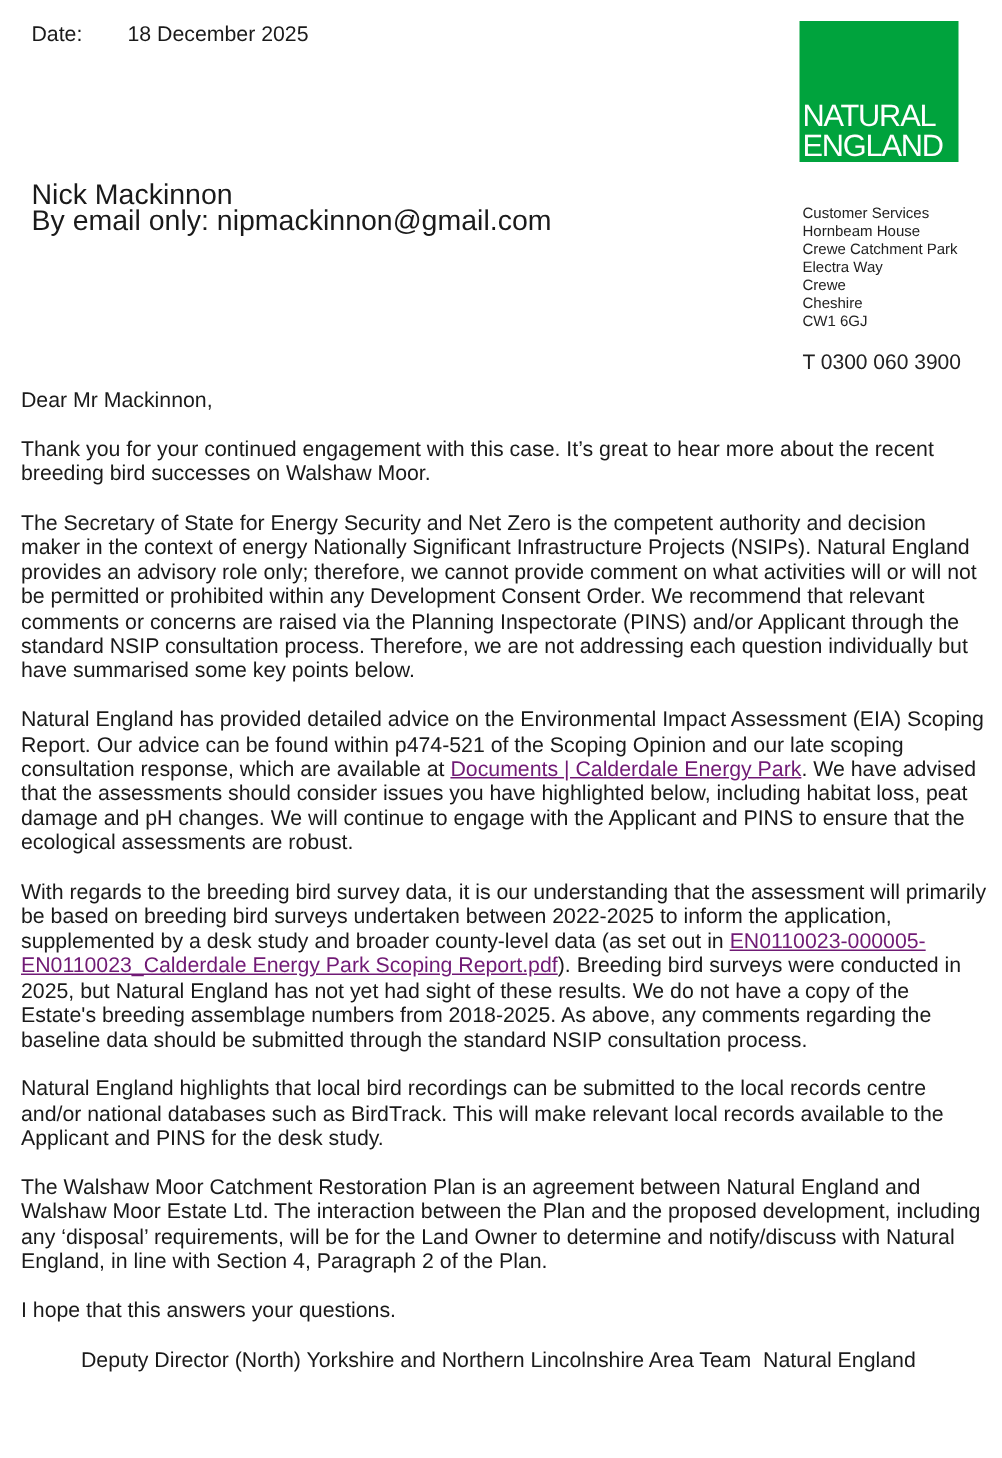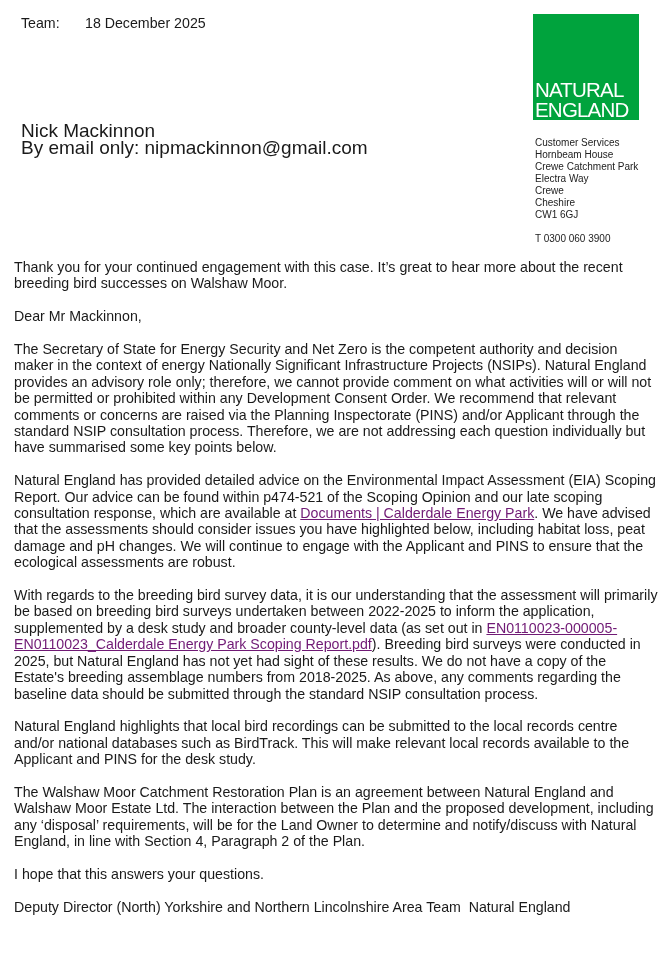--- a/index.html
+++ b/index.html
@@ -5,41 +5,41 @@
   html, body { margin: 0; padding: 0; background: #ffffff; }
   body {
     width: 668px; height: 972px; position: relative; overflow: hidden;
     font-family: "Liberation Sans", sans-serif; color: #1a1a1a;
   }
   .abs { position: absolute; }
   .date-row { left: 21px; top: 15px; font-size: 14.2px; }
   .date-label { display: inline-block; width: 64px; }
   .recipient { left: 21px; top: 123px; font-size: 19px; line-height: 16.5px; }
   .logo {
-    left: 533px; top: 14px; width: 106px; height: 106px; background: #00a33d;
+    left: 533px; top: 14px; width: 106px; height: 94px; background: #00a33d;
     color: #ffffff; box-sizing: border-box;
   }
   .logo-text {
     position: absolute; left: 2px; bottom: 1px; font-size: 20.5px;
     line-height: 19.5px; letter-spacing: -0.8px; font-weight: normal;
   }
   .address { left: 535px; top: 137px; font-size: 10px; line-height: 12px; color: #222; }
-  .phone { left: 535px; top: 233px; font-size: 10px; color: #222; }
+  .phone { left: 535px; top: 233px; font-size: 14px; color: #222; }
   .body-text {
     left: 14px; top: 259px; width: 646px; font-size: 14.2px; line-height: 16.4px;
   }
   .body-text p { margin: 0 0 16.4px 0; }
   a.link { color: #701a75; text-decoration: underline; }
   .nowrap { white-space: nowrap; }
 </style>
 </head>
 <body>
 
 <div class="abs date-row">
-  <span class="date-label">Team:</span><span>18 December 2025</span>
+  <span class="date-label">Date:</span><span>18 December 2025</span>
 </div>
 
 <div class="abs recipient">
   <div>Nick Mackinnon</div>
   <div>By email only: nipmackinnon@gmail.com</div>
 </div>
 
 <div class="abs logo">
   <div class="logo-text">
     <div>NATURAL</div>
@@ -52,22 +52,22 @@
   <div>Hornbeam House</div>
   <div>Crewe Catchment Park</div>
   <div>Electra Way</div>
   <div>Crewe</div>
   <div>Cheshire</div>
   <div>CW1 6GJ</div>
 </div>
 <div class="abs phone">T 0300 060 3900</div>
 
 <div class="abs body-text">
+  <p>Dear Mr Mackinnon,</p>
   <p>Thank you for your continued engagement with this case. It’s great to hear more about the recent breeding bird successes on Walshaw Moor.</p>
-  <p>Dear Mr Mackinnon,</p>
   <p>The Secretary of State for Energy Security and Net Zero is the competent authority and decision maker in the context of energy Nationally Significant Infrastructure Projects (NSIPs). Natural England provides an advisory role only; therefore, we cannot provide comment on what activities will or will not be permitted or prohibited within any Development Consent Order. We recommend that relevant comments or concerns are raised via the Planning Inspectorate (PINS) and/or Applicant through the standard NSIP consultation process. Therefore, we are not addressing each question individually but have summarised some key points below.</p>
   <p><span>Natural England has provided detailed advice on the Environmental Impact Assessment (EIA) Scoping Report. Our advice can be found within p474-521 of the Scoping Opinion and our late scoping consultation response, which are available at </span><a class="link" href="#">Documents | Calderdale Energy Park</a><span>. We have advised that the assessments should consider issues you have highlighted below, including habitat loss, peat damage and pH changes. We will continue to engage with the Applicant and PINS to ensure that the ecological assessments are robust.</span></p>
   <p><span>With regards to the breeding bird survey data, it is our understanding that the assessment will primarily be based on breeding bird surveys undertaken between 2022-2025 to inform the application, supplemented by a desk study and broader county-level data (as set out in </span><a class="link" href="#">EN0110023-000005-EN0110023_Calderdale Energy Park Scoping Report.pdf</a><span>). Breeding bird surveys were conducted in 2025, but Natural England has not yet had sight of these results. We do not have a copy of the Estate's breeding assemblage numbers from 2018-2025. As above, any comments regarding the baseline data should be submitted through the standard NSIP consultation process.</span></p>
   <p>Natural England highlights that local bird recordings can be submitted to the local records centre and/or national databases such as BirdTrack. This will make relevant local records available to the Applicant and PINS for the desk study.</p>
   <p>The Walshaw Moor Catchment Restoration Plan is an agreement between Natural England and Walshaw Moor Estate Ltd. The interaction between the Plan and the proposed development, including any ‘disposal’ requirements, will be for the Land Owner to determine and notify/discuss with Natural England, in line with Section 4, Paragraph 2 of the Plan.</p>
   <p>I hope that this answers your questions.</p>
-  <div class="nowrap" style="white-space: pre;">Deputy Director (North) Yorkshire and Northern Lincolnshire Area Team  Natural England</div>
+  <div class="nowrap" style="white-space: pre; margin-left: 40px;">Deputy Director (North) Yorkshire and Northern Lincolnshire Area Team  Natural England</div>
 </div>
 
 </body></html>

